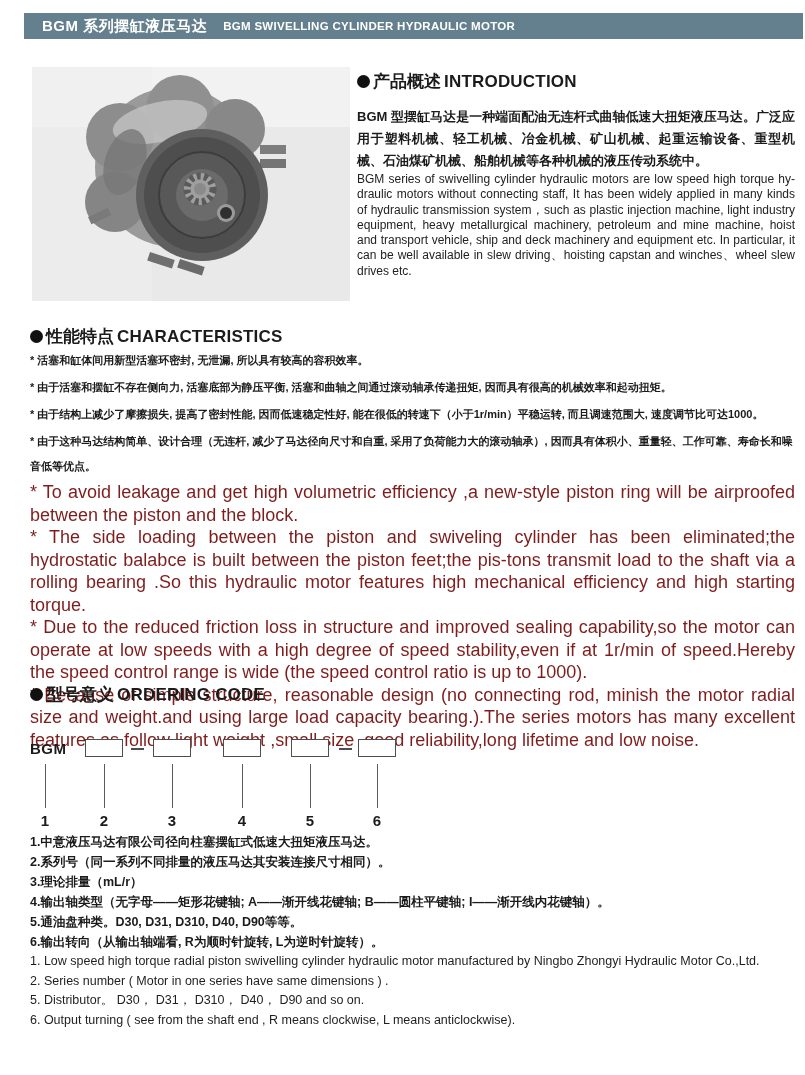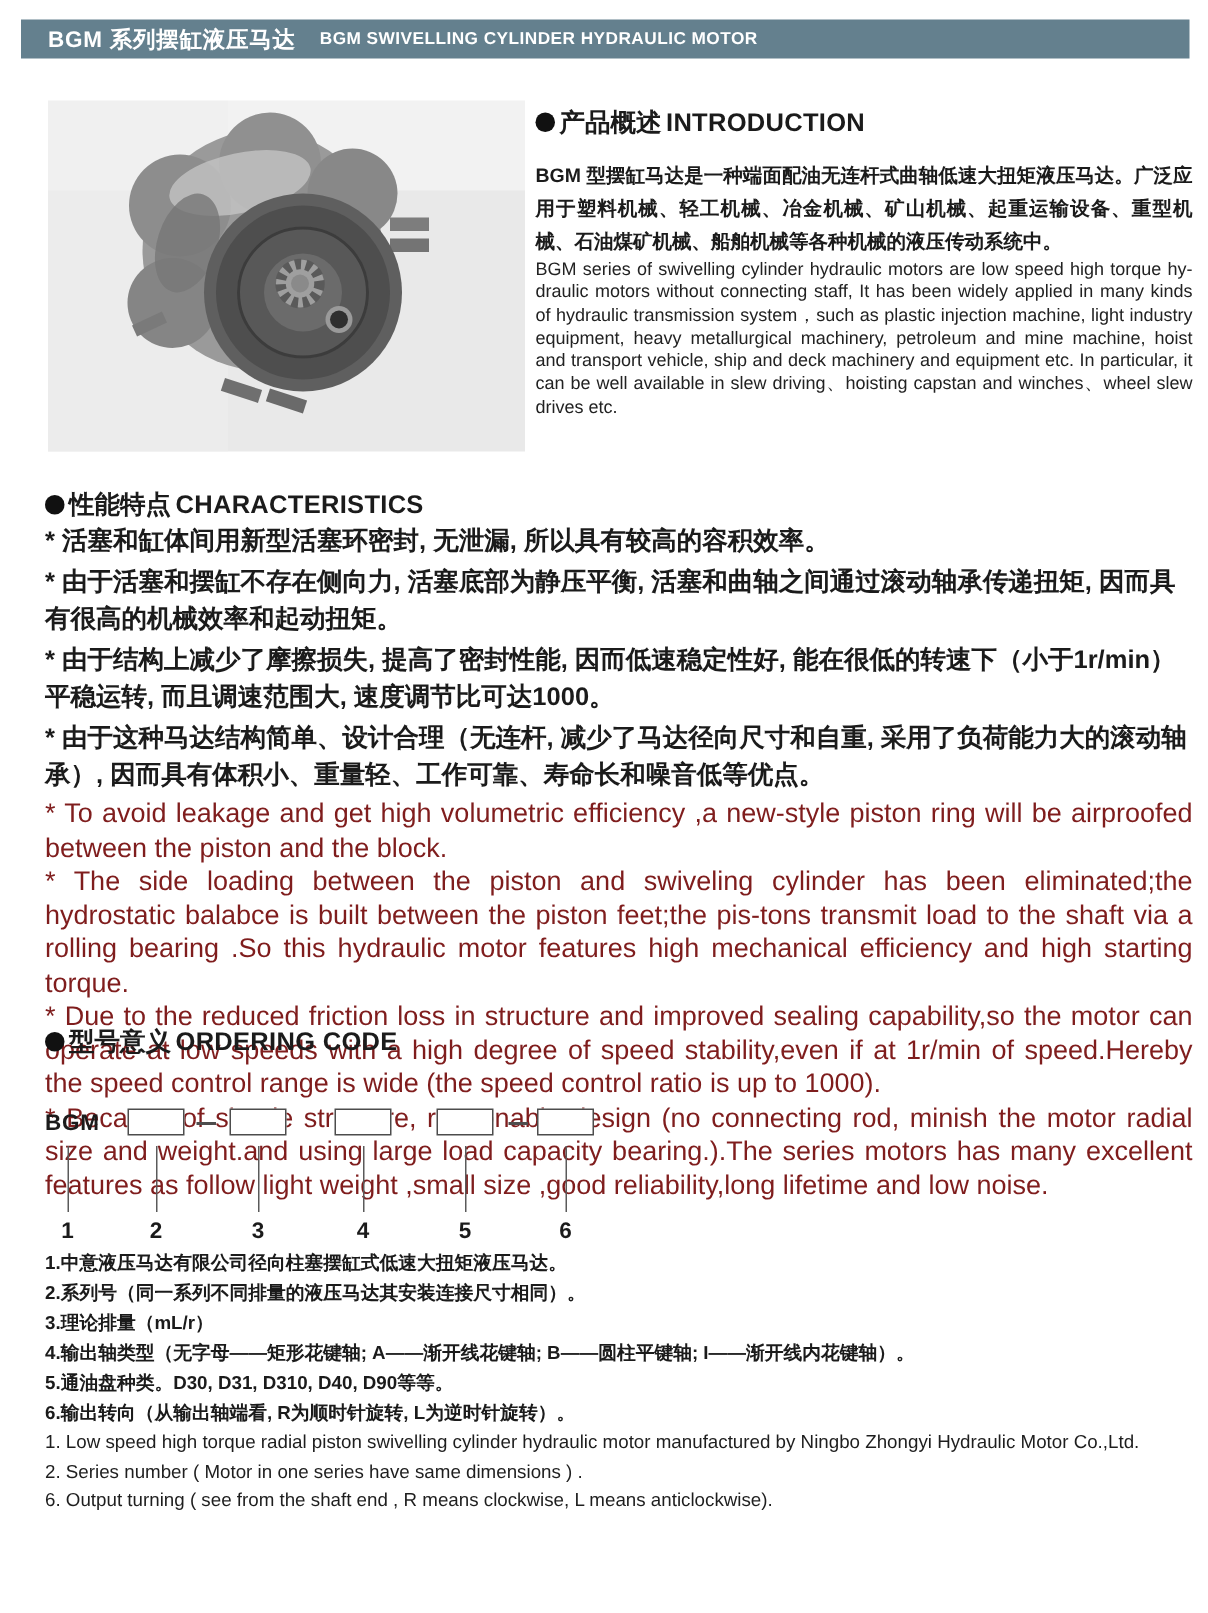--- a/index.html
+++ b/index.html
@@ -3,21 +3,21 @@
 <meta charset="utf-8">
 <style>
   html,body{margin:0;padding:0;}
   .page{
     position:relative; width:805px; height:1075px; background:#ffffff;
     font-family:"Liberation Sans","DejaVu Sans",sans-serif; color:#1b1b1b;
     overflow:hidden;
   }
   
   .header-bar{
-    position:absolute; left:14px; top:13px; width:779px; height:26px;
+    position:absolute; left:24px; top:13px; width:779px; height:26px;
     background:#64808e; color:#ffffff; display:flex; align-items:center;
     box-sizing:border-box; padding-left:18px;
   }
   .header-title-zh{font-size:15px; font-weight:bold; letter-spacing:.5px;}
   .header-title-en{font-size:11.5px; font-weight:bold; margin-left:16px; letter-spacing:.3px;}
   
   .photo{position:absolute; left:30px; top:67px; width:322px; height:236px;}
   
   .sec-heading{display:flex; align-items:center; gap:3px;}
   .dot{width:13px; height:13px; border-radius:50%; background:#111; flex:0 0 auto;}
@@ -30,21 +30,21 @@
     text-align:justify;
   }
   .intro-para-en{
     font-size:12px; line-height:15.3px; color:#222;
     text-align:justify;
   }
   
   .chars{position:absolute; left:30px; top:325px; width:765px;}
   ul.plain{list-style:none; margin:0; padding:0;}
   .chars-zh{margin-top:13px;}
-  .chars-zh li{font-size:17px; font-weight:bold; line-height:25px; margin-bottom:2px;}
+  .chars-zh li{font-size:11px; font-weight:bold; line-height:25px; margin-bottom:2px;}
   .chars-en{margin-top:3px;}
   .chars-en li{font-size:18px; line-height:22.5px; text-align:justify; color:#7f1d1d;}
   
   .ordering{position:absolute; left:30px; top:683px; width:765px;}
   .diagram{position:relative; margin-top:26px; height:100px;}
   .diagram .prefix{position:absolute; left:0; top:8px; font-size:15px; font-weight:bold; letter-spacing:.5px;}
   .obox{position:absolute; top:7px; width:38px; height:18px; border:1.5px solid #4d4d4d; background:#fff; box-sizing:border-box;}
   .dash{position:absolute; top:16px; width:13px; height:2px; background:#4d4d4d;}
   .dline{position:absolute; top:32px; width:1px; height:44px; background:#5a5a5a;}
   .onum{position:absolute; top:80px; transform:translateX(-50%); font-size:15px; font-weight:bold;}
@@ -167,17 +167,18 @@
       <li>2.系列号（同一系列不同排量的液压马达其安装连接尺寸相同）。</li>
       <li>3.理论排量（mL/r）</li>
       <li>4.输出轴类型（无字母——矩形花键轴; A——渐开线花键轴; B——圆柱平键轴; I——渐开线内花键轴）。</li>
       <li>5.通油盘种类。D30, D31, D310, D40, D90等等。</li>
       <li>6.输出转向（从输出轴端看, R为顺时针旋转, L为逆时针旋转）。</li>
     </ul>
 
     <ul class="plain notes-en">
       <li>1. Low speed high torque radial piston swivelling cylinder hydraulic motor manufactured by Ningbo Zhongyi Hydraulic Motor Co.,Ltd.</li>
       <li>2. Series number ( Motor in one series have same dimensions ) .</li>
+      <li>5. Distributor。 D30， D31， D310， D40， D90 and so on.</li>
       <li>6. Output turning ( see from the shaft end ,  R means clockwise, L means anticlockwise).</li>
     </ul>
   </div>
 
 </div>
 
 </body></html>

